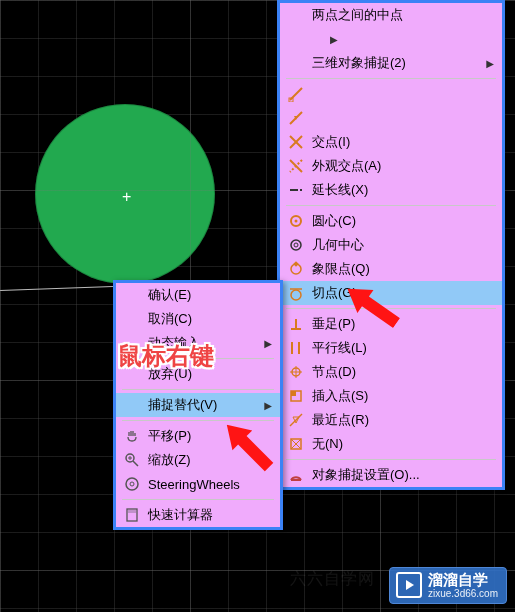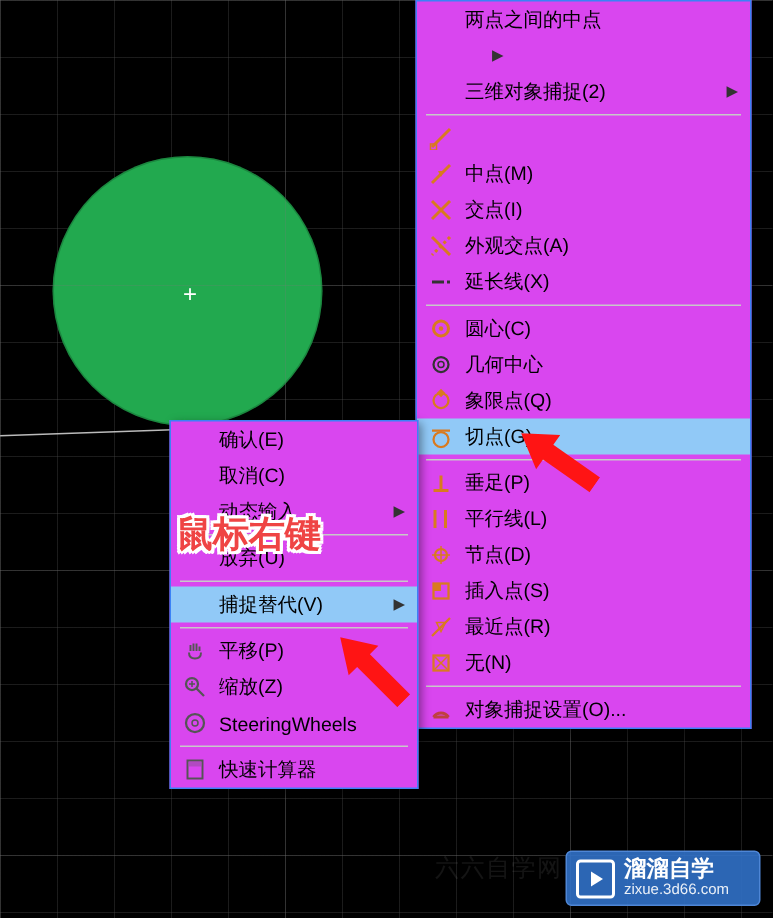--- a/index.html
+++ b/index.html
@@ -63,22 +63,22 @@
     top:290px;
     width:120px;
     height:1px;
     background:#bbb;
     transform-origin:left;
     transform:rotate(-2deg);
   }
 
   .menu {
     position: absolute;
-    background: #d946ef;
-    border: 1px solid #3b82f6;
+    background: #f0abfc;
+    border: 3px solid #3b82f6;
     box-shadow: 2px 2px 6px rgba(0,0,0,0.4);
     color:#000;
   }
   .menu .item {
     display:flex;
     align-items:center;
     height:24px;
     padding:0 8px 0 6px;
     white-space:nowrap;
     cursor:default;
@@ -127,27 +127,26 @@
   .arrow1 { left:228px; top:416px; transform:rotate(-45deg); }
   .arrow2 { left:352px; top:276px; transform:rotate(-55deg); }
 
   .arrow-red svg { display:block; }
 
   .watermark {
     position:absolute;
     right:8px;
     bottom:8px;
     display:flex;
-    align-items:center;
     gap:6px;
     color:#fff;
     background:rgba(49,113,200,0.9);
     border:1px solid #4e86d6;
     border-radius:4px;
-    padding:4px 20px 4px 6px;
+    padding:4px 8px 4px 6px;
   }
   .watermark .play {
     width:22px;height:22px;
     border:2px solid #fff;
     border-radius:3px;
     display:flex;justify-content:center;align-items:center;
   }
   .watermark .play::before{
     content:"";
     width:0;height:0;
@@ -205,21 +204,20 @@
         </svg>
       </span>
   </div>
   <div class="item">
     <span class="ic">
         <svg viewBox="0 0 16 16">
           <line x1="2" y1="14" x2="14" y2="2" stroke="#d97a1f" stroke-width="2"></line>
           <polygon points="6,6 10,6 8,10" fill="#d97a1f"></polygon>
         </svg>
       </span>
-    <span class="lbl">中点(M)</span>
   </div>
   <div class="item">
     <span class="ic">
         <svg viewBox="0 0 16 16">
           <line x1="2" y1="2" x2="14" y2="14" stroke="#d97a1f" stroke-width="2"></line>
           <line x1="14" y1="2" x2="2" y2="14" stroke="#d97a1f" stroke-width="2"></line>
         </svg>
       </span>
     <span class="lbl">交点(I)</span>
   </div>

